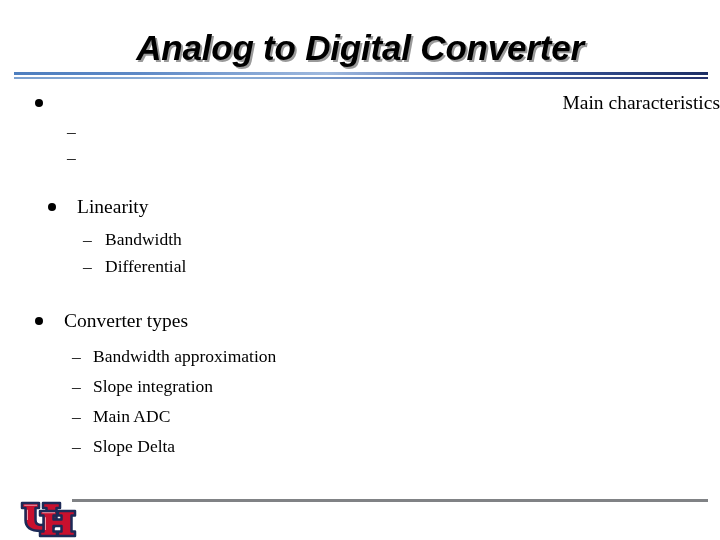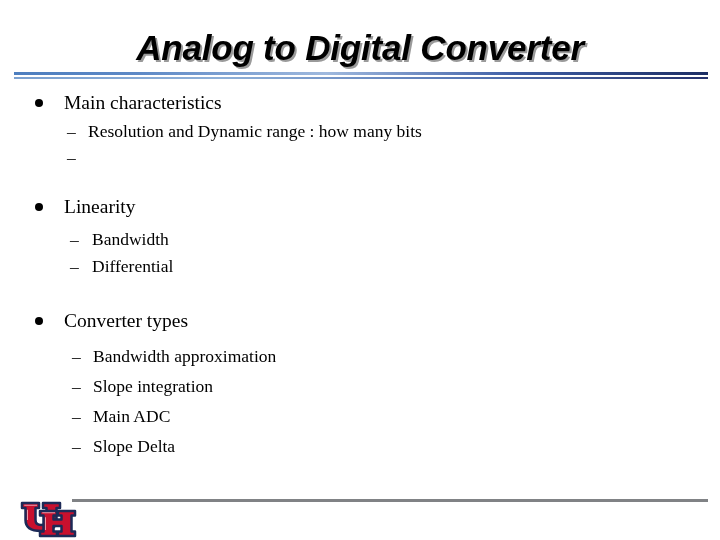--- a/index.html
+++ b/index.html
@@ -79,22 +79,22 @@
   #body-content {
     position: absolute;
     left: 0;
     top: 88px;
     width: 720px;
   }
 
   .group {
     position: relative;
   }
-  .group.g1 { margin-top: 0px; }
-  .group.g2 { margin-top: 22px; }
+  .group.g1 { margin-top: 0px; text-align: right; }
+  .group.g2 { margin-top: 22px; padding-left: 13px; }
   .group.g3 { margin-top: 26px; }
 
   
   .lvl1 {
     position: relative;
     padding-left: 64px;
     font-size: 19.5px;
     line-height: 30px;
     color: #000000;
     min-height: 30px;
@@ -174,21 +174,20 @@
 
   <div id="body-content">
 
     <div class="group g1">
       <div class="lvl1">
         <span class="bullet"></span>
         <span>Main characteristics</span>
       </div>
       <div class="lvl2">
         <span class="dash">–</span>
-        <span>Resolution and Dynamic range : how many bits</span>
       </div>
       <div class="lvl2">
         <span class="dash">–</span>
       </div>
     </div>
 
     <div class="group g2">
       <div class="lvl1">
         <span class="bullet"></span>
         <span>Linearity</span>

